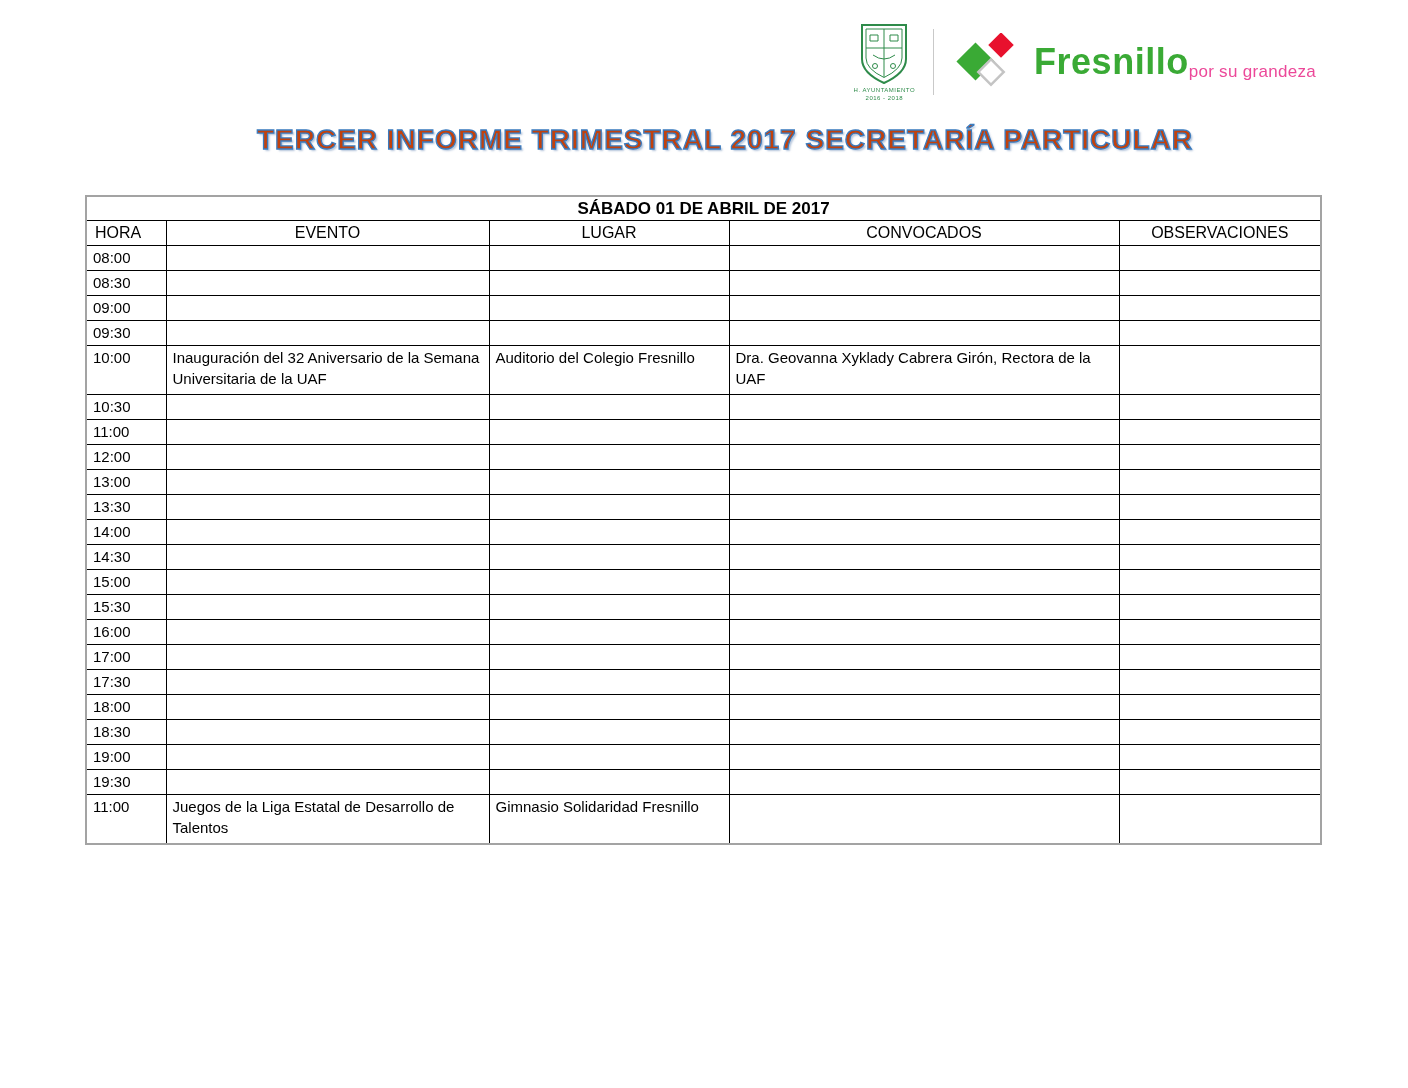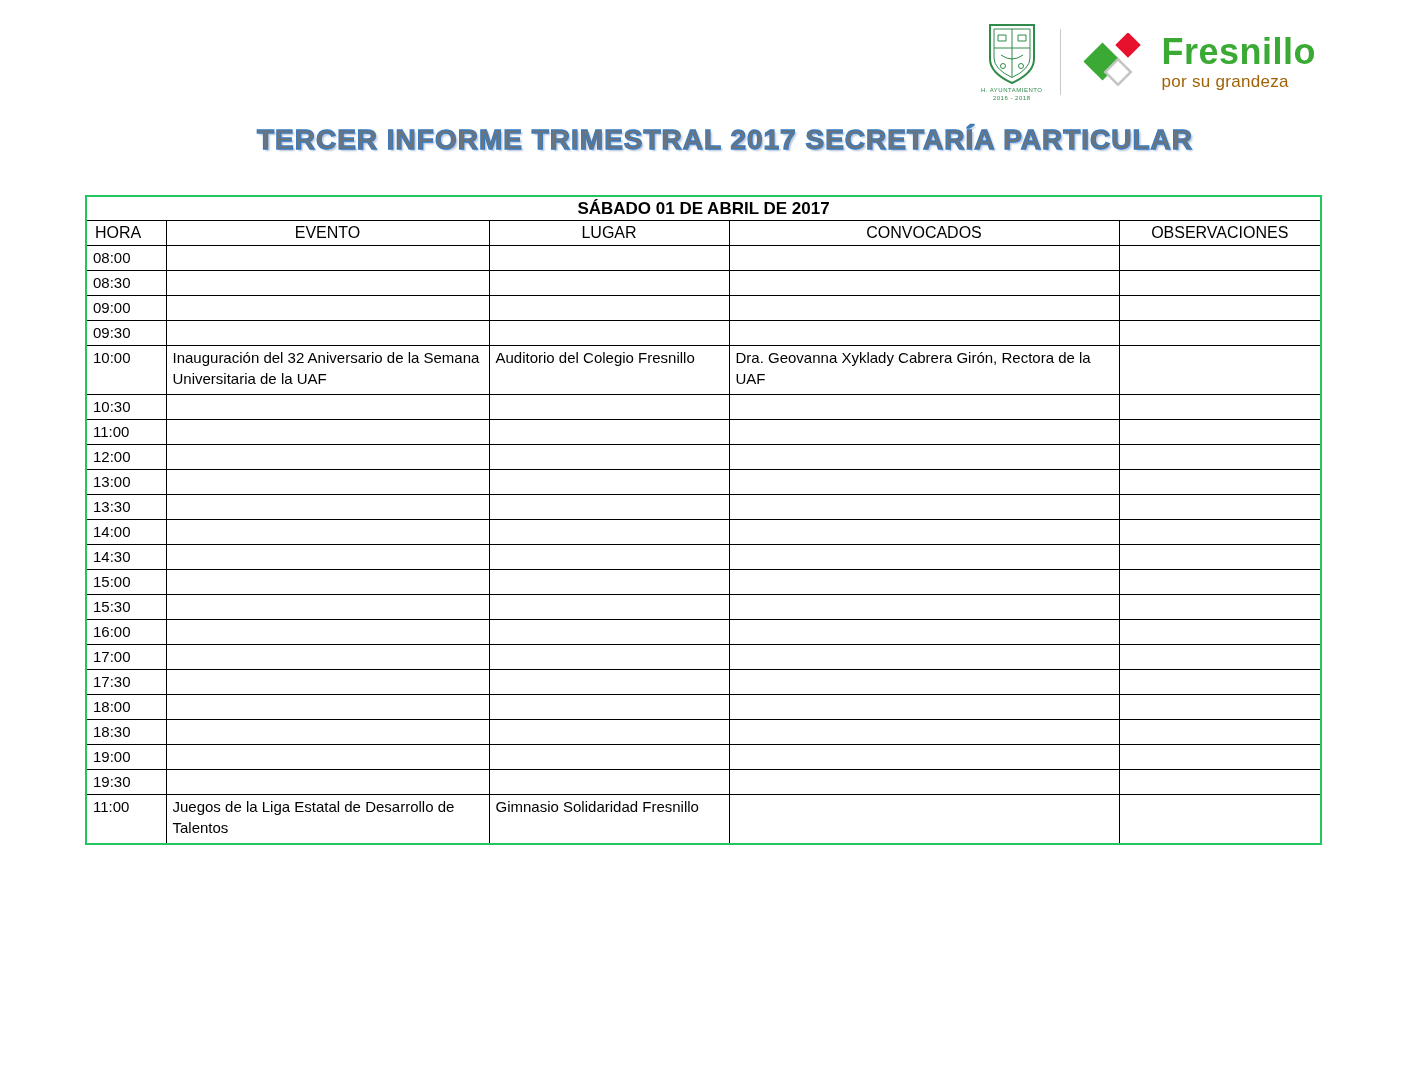--- a/index.html
+++ b/index.html
@@ -39,65 +39,65 @@
     height: 66px;
     background: #c9c9c9;
   }
   .fresnillo-logo {
     display: flex;
     align-items: center;
     gap: 10px;
   }
   .fresnillo-text {
     display: flex;
-    flex-direction: column;
+    flex-direction: row;
     line-height: 1;
   }
   .fresnillo-name {
     font-size: 36px;
     font-weight: bold;
     color: #3aaa35;
     letter-spacing: 0.5px;
   }
   .fresnillo-tagline {
     font-size: 17px;
-    color: #a16207;
-    margin-top: 3px;
+    color: #ec4899;
+    margin-top: 19px;
     letter-spacing: 0.3px;
   }
 
   
   .page-title {
     position: absolute;
     top: 124px;
     left: 0;
     width: 100%;
     text-align: center;
     font-size: 28px;
     font-weight: bold;
     letter-spacing: 1px;
-    color: #737373;
+    color: #c2410c;
     -webkit-text-stroke: 1.3px #3a7bbf;
     text-shadow: 2px 2px 2px rgba(120,150,190,0.55);
     white-space: nowrap;
     padding-left: 42px;
   }
 
   
   .table-wrap {
     position: absolute;
     top: 195px;
     left: 85px;
     width: 1235px;
   }
   table.schedule {
     width: 1235px;
     border-collapse: collapse;
     table-layout: fixed;
-    border: 2px solid #22c55e;
+    border: 2px solid #a3a3a3;
     font-size: 15px;
   }
   table.schedule th,
   table.schedule td {
     border: 1px solid #000;
     vertical-align: top;
     padding: 1px 6px;
     line-height: 21px;
     overflow: hidden;
   }

